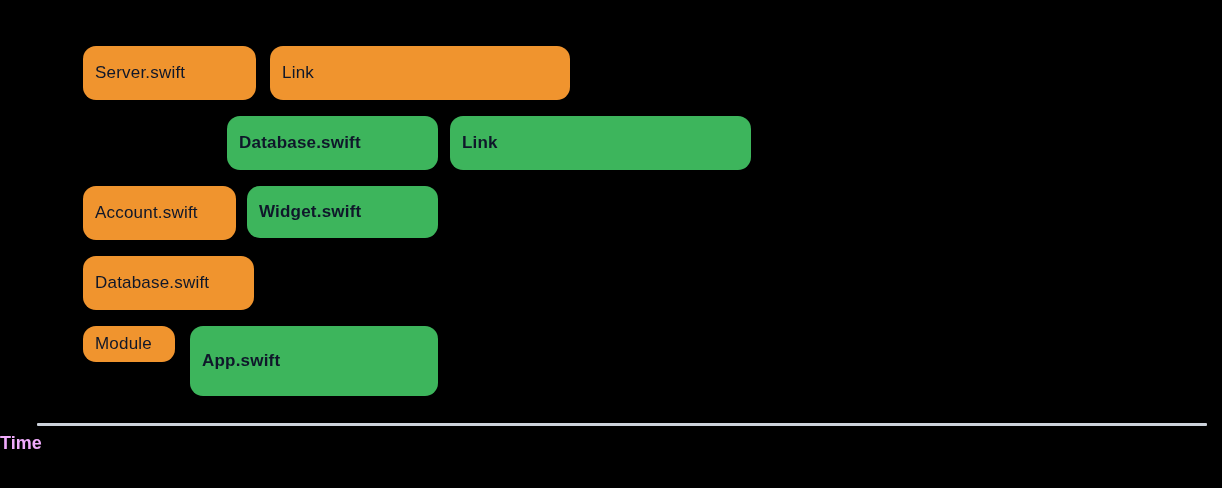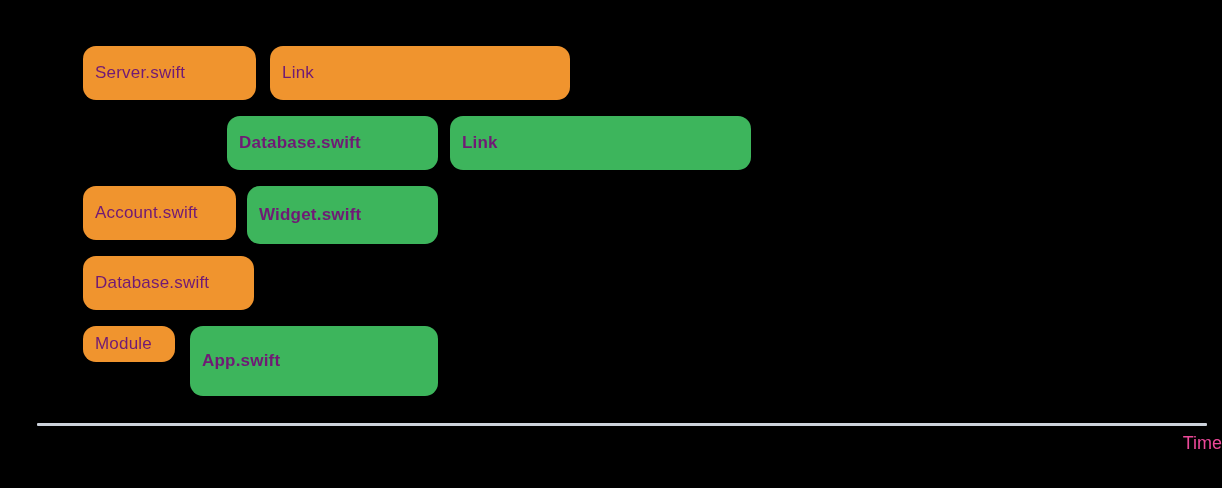--- a/index.html
+++ b/index.html
@@ -22,40 +22,40 @@
   .bar {
     position: absolute;
     border-radius: 13px;
     display: flex;
     align-items: center;
     box-sizing: border-box;
     padding-left: 12px;
     cursor: default;
   }
   .bar .bar-label {
-    color: #701a75;
+    color: #0f172a;
     font-size: 17px;
     letter-spacing: 0.2px;
     white-space: nowrap;
   }
   .bar.orange .bar-label { font-weight: 500; }
   .bar.green  .bar-label { font-weight: 700; }
   .axis-line {
     position: absolute;
     border-radius: 1px;
   }
   .axis-label {
     position: absolute;
     left: 0;
     right: 0;
     top: 433px;
-    text-align: right;
-    color: #ec4899;
+    text-align: left;
+    color: #f0abfc;
     font-size: 18px;
-    font-weight: 400;
+    font-weight: 700;
   }
 </style>
 </head>
 <body>
 
 <div class="canvas">
   <div class="bars-layer">
       <div class="bar orange" style="left: 83px; top: 46px; width: 173px; height: 54px; background: rgb(240, 148, 46);">
         <span class="bar-label">Server.swift</span>
       </div>
@@ -64,21 +64,21 @@
       </div>
       <div class="bar green" style="left: 227px; top: 116px; width: 211px; height: 54px; background: rgb(61, 181, 92);">
         <span class="bar-label">Database.swift</span>
       </div>
       <div class="bar green" style="left: 450px; top: 116px; width: 301px; height: 54px; background: rgb(61, 181, 92);">
         <span class="bar-label">Link</span>
       </div>
       <div class="bar orange" style="left: 83px; top: 186px; width: 153px; height: 54px; background: rgb(240, 148, 46);">
         <span class="bar-label">Account.swift</span>
       </div>
-      <div class="bar green" style="left: 247px; top: 186px; width: 191px; height: 58px; background: rgb(61, 181, 92);">
+      <div class="bar green" style="left: 247px; top: 186px; width: 191px; height: 52px; background: rgb(61, 181, 92);">
         <span class="bar-label">Widget.swift</span>
       </div>
       <div class="bar orange" style="left: 83px; top: 256px; width: 171px; height: 54px; background: rgb(240, 148, 46);">
         <span class="bar-label">Database.swift</span>
       </div>
       <div class="bar orange" style="left: 83px; top: 326px; width: 92px; height: 36px; background: rgb(240, 148, 46);">
         <span class="bar-label">Module</span>
       </div>
       <div class="bar green" style="left: 190px; top: 326px; width: 248px; height: 70px; background: rgb(61, 181, 92);">
         <span class="bar-label">App.swift</span>

